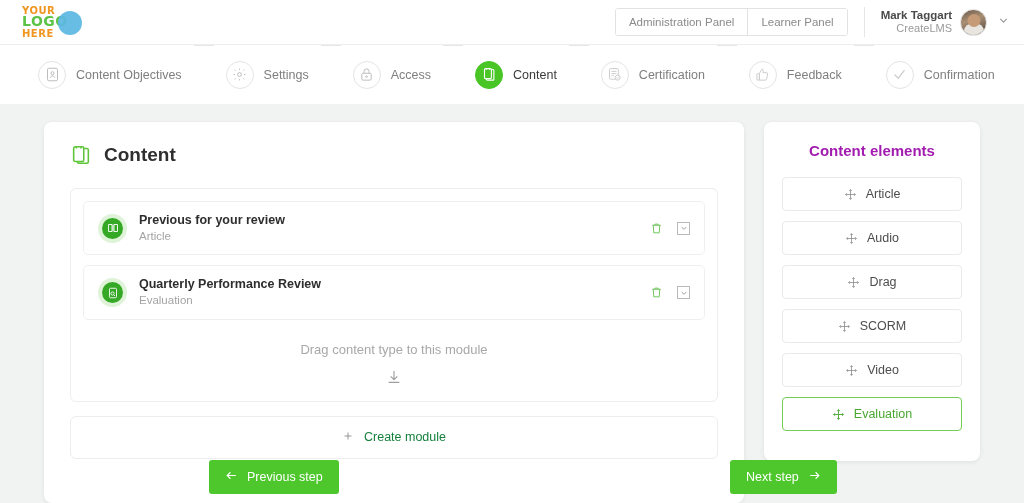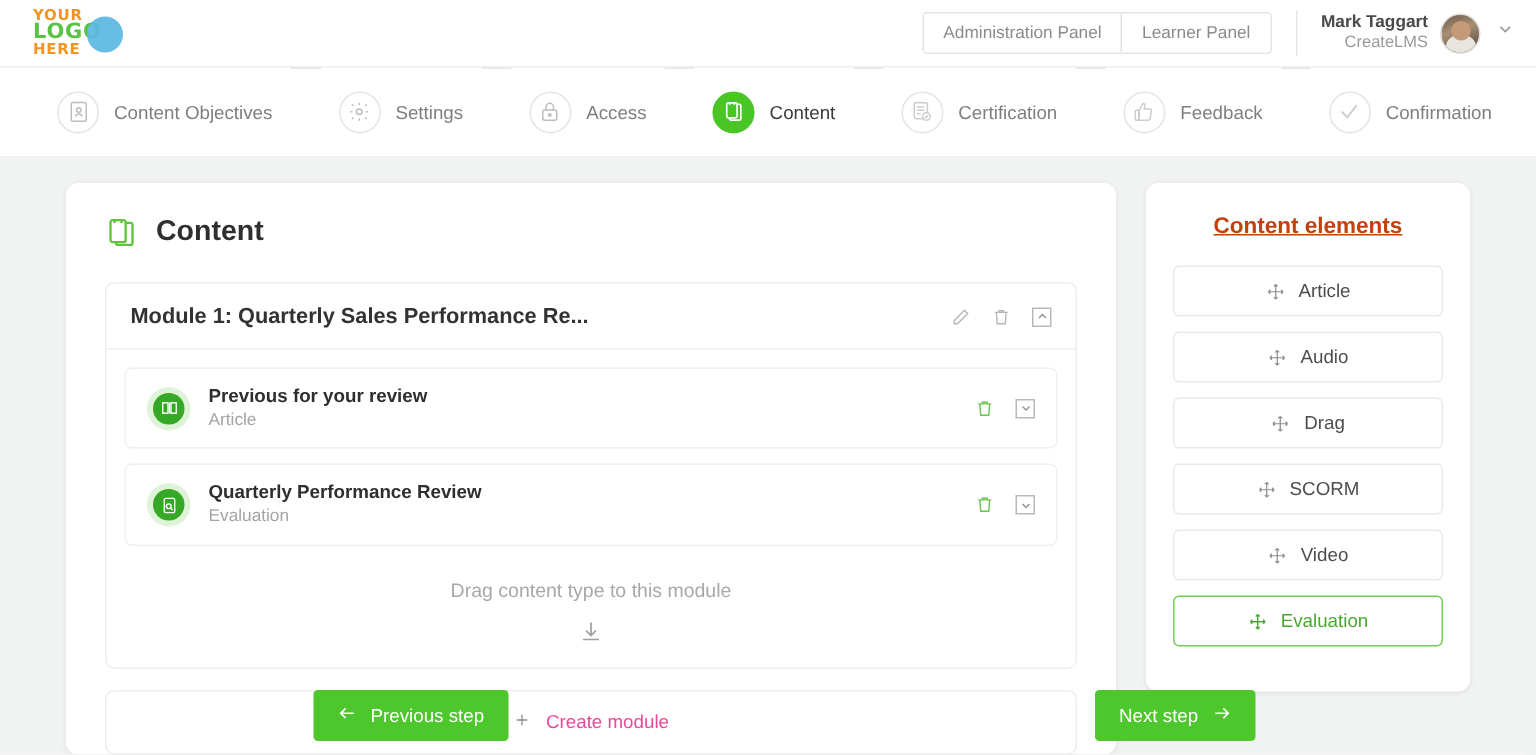--- a/index.html
+++ b/index.html
@@ -128,26 +128,26 @@
   .trash-green { color: #6ec45a; cursor: pointer; display: flex; }
 
   .dropzone { text-align: center; padding: 12px 0 16px 0; }
   .dropzone-text { font-size: 13px; color: #a8a8a8; }
   .dropzone-icon { margin-top: 12px; color: #9e9e9e; display: flex; justify-content: center; }
 
   .create-module {
     border: 1px solid #ededed; border-radius: 6px;
     margin-top: 14px; padding: 13px 0;
     display: flex; align-items: center; justify-content: center; gap: 10px;
-    font-size: 12.5px; color: #ec4899; cursor: pointer;
+    font-size: 12.5px; color: #15803d; cursor: pointer;
   }
 
   
   .side-card { width: 216px; flex: 0 0 216px; padding: 20px 18px; align-self: flex-start; }
-  .side-title { text-align: center; font-size: 15px; font-weight: bold; color: #c2410c; margin-bottom: 18px; text-decoration: underline; }
+  .side-title { text-align: center; font-size: 15px; font-weight: bold; color: #a21caf; margin-bottom: 18px; }
   .elem-btn {
     border: 1px solid #eaeaea; border-radius: 4px;
     height: 34px; margin-bottom: 10px;
     display: flex; align-items: center; justify-content: center; gap: 9px;
     font-size: 12.5px; color: #4d4d4d; cursor: grab; background: #fff;
   }
   .elem-btn.highlight { border-color: #72cc55; color: #4aa832; }
   .move-icon { color: #8d8d8d; display: flex; }
   .elem-btn.highlight .move-icon { color: #4aa832; }
 
@@ -286,40 +286,20 @@
     <div class="content-title-row">
       <svg width="22" height="22" viewBox="0 0 24 24" fill="none" stroke="#5ec53a" stroke-width="1.7">
         <rect x="8" y="5" width="12" height="16" rx="1.6"></rect>
           <rect x="4" y="3" width="11" height="16" rx="1.6" fill="#fff"></rect>
           <path d="M7 3v2M12 3v2"></path>
       </svg>
       <span class="content-title">Content</span>
     </div>
 
     <div class="module-box">
-      <div class="module-head">
-        <span class="module-name">Module 1: Quarterly Sales Performance Re...</span>
-        <div class="module-actions">
-          <span class="act-icon">
-            <svg width="13" height="13" viewBox="0 0 24 24" fill="none" stroke="currentColor" stroke-width="1.7">
-                <path d="M16.5 3.5l4 4L8 20H4v-4z"></path>
-              </svg>
-          </span>
-          <span class="act-icon">
-            <svg width="13" height="13" viewBox="0 0 24 24" fill="none" stroke="currentColor" stroke-width="1.7">
-                <path d="M4 6h16M9 6V4h6v2M6 6l1 14h10l1-14"></path>
-              </svg>
-          </span>
-          <span class="boxed-icon">
-            <svg width="8" height="8" viewBox="0 0 24 24" fill="none" stroke="currentColor" stroke-width="2.6">
-                <polyline points="5 15 12 8 19 15"></polyline>
-              </svg>
-          </span>
-        </div>
-      </div>
 
       <div class="module-body">
 
         <div class="item-row">
           <div class="item-icon-wrap">
             <div class="item-icon-inner">
               <svg width="12" height="12" viewBox="0 0 24 24" fill="none" stroke="#fff" stroke-width="1.8">
                   <path d="M3 5h7v14H3zM21 5h-7v14h7z"></path>
                   <path d="M12 5v14"></path>
                 </svg>

